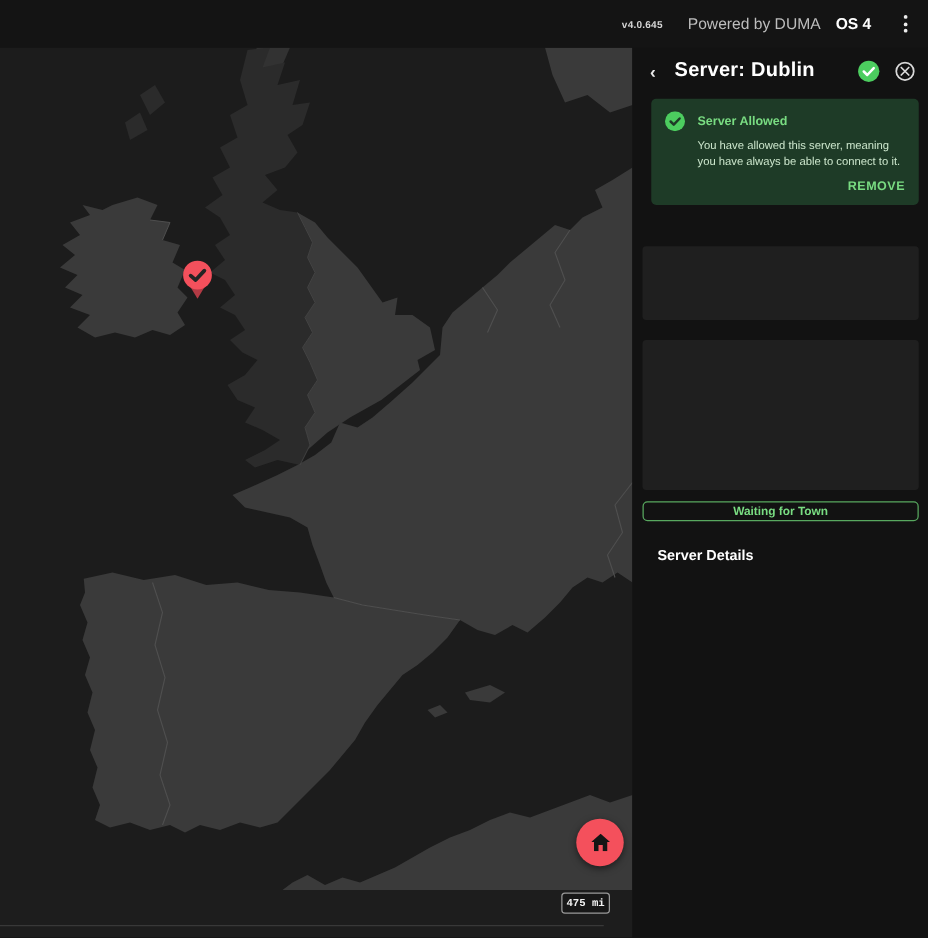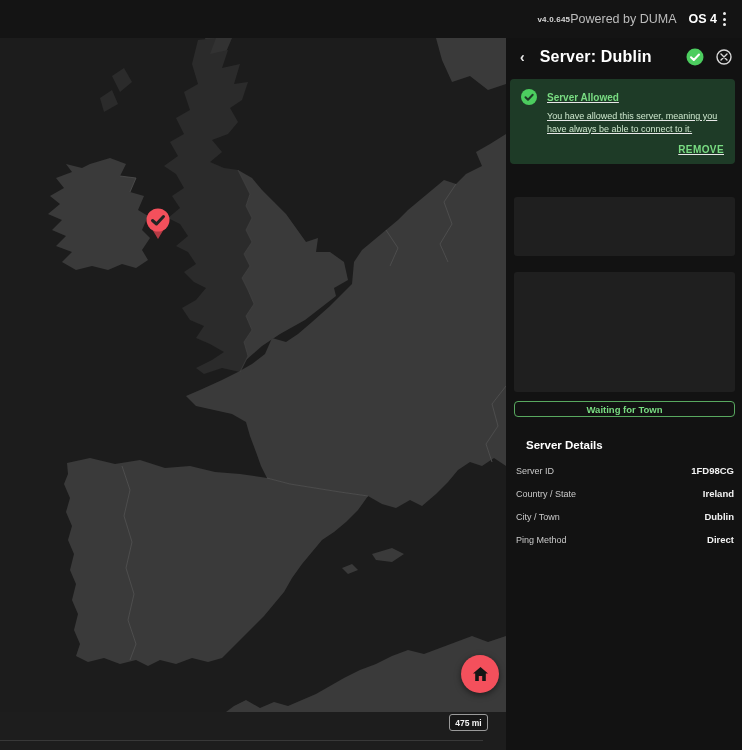--- a/index.html
+++ b/index.html
@@ -17,50 +17,50 @@
     --border-line:#4f4f4f;
     --footer-bg:#1d1d1d;
   }
   *{margin:0;padding:0;box-sizing:border-box;}
   html,body{width:742px;height:750px;overflow:hidden;background:var(--panel-bg);
     font-family:"Liberation Sans","DejaVu Sans",sans-serif;color:#e8e8e8;}
   .stage{position:relative;width:742px;height:750px;}
 
   
   .topbar{position:absolute;left:0;top:0;width:742px;height:38px;background:var(--topbar-bg);
-    display:flex;align-items:center;justify-content:flex-end;padding-right:10px;z-index:5;}
+    display:flex;align-items:center;justify-content:flex-end;gap:20px;padding-right:10px;z-index:5;}
   .version{font-size:8px;font-weight:bold;color:#d6d6d6;letter-spacing:.2px;}
   .powered{font-size:12.5px;color:#bdbdbd;}
   .powered b{color:#ffffff;font-weight:bold;padding-left:12px;}
   .kebab{display:flex;flex-direction:column;gap:2.5px;padding:4px 6px;cursor:pointer;}
   .kebab i{width:3px;height:3px;border-radius:50%;background:#ededed;display:block;}
 
   
   .map-area{position:absolute;left:0;top:38px;width:506px;height:674px;background:var(--sea);overflow:hidden;}
   .map-area svg.basemap{position:absolute;left:0;top:0;}
   .pin{position:absolute;left:144px;top:167px;width:28px;height:36px;cursor:pointer;}
   .fab{position:absolute;left:461px;top:617px;width:38px;height:38px;border-radius:50%;
     background:var(--accent-red);display:flex;align-items:center;justify-content:center;
     box-shadow:0 2px 6px rgba(0,0,0,.5);cursor:pointer;}
   .map-footer{position:absolute;left:0;top:712px;width:506px;height:38px;background:var(--footer-bg);}
   .scale-box{position:absolute;left:449px;top:2px;width:39px;height:17px;border:1px solid #9a9a9a;
     border-radius:3px;display:flex;align-items:center;justify-content:center;
-    font-size:8.5px;font-weight:bold;color:#f2f2f2;background:rgba(20,20,20,.6);}
+    font-size:8.5px;font-weight:bold;color:#f2f2f2;background:rgba(20,20,20,.6);font-family:Liberation Mono, monospace;}
   .footer-line{position:absolute;left:0;top:28px;width:483px;height:1px;background:#383838;}
 
   
   .panel{position:absolute;left:506px;top:38px;width:236px;height:712px;background:var(--panel-bg);}
   .panel-header{height:38px;display:flex;align-items:center;padding:0 10px 0 12px;}
   .back{font-size:14px;font-weight:bold;color:#e8e8e8;cursor:pointer;line-height:1;padding:2px 2px;}
   .panel-title{font-size:16px;font-weight:bold;color:#ffffff;margin-left:13px;letter-spacing:.2px;}
   .hdr-spacer{flex:1;}
   .hdr-icons{display:flex;align-items:center;gap:12px;}
   .hdr-icons svg{display:block;cursor:pointer;}
 
-  .alert{margin:3px 7px 0 4px;background:var(--alert-bg);border-radius:4px;padding:10px 11px 9px 11px;text-decoration:underline;}
+  .alert{margin:3px 7px 0 15px;background:var(--alert-bg);border-radius:4px;padding:10px 11px 9px 11px;}
   .alert-head{display:flex;align-items:center;gap:10px;}
   .alert-title{font-size:10px;font-weight:bold;color:var(--green-text);}
   .alert-body{margin:5px 0 0 26px;font-size:9px;line-height:1.4;color:var(--alert-body-text);max-width:196px;}
   .alert-action{text-align:right;margin-top:9px;font-size:10px;font-weight:bold;
     color:var(--green-text);letter-spacing:.4px;cursor:pointer;}
 
   .ph-box{margin:0 7px 0 8px;background:var(--surface);border-radius:3px;}
   .ph-box.one{margin-top:33px;height:59px;}
   .ph-box.two{margin-top:16px;height:120px;}
 
@@ -202,34 +202,16 @@
       <div class="alert-action">REMOVE</div>
     </div>
 
     <div class="ph-box one"></div>
     <div class="ph-box two"></div>
 
     <button class="ping-btn">Waiting for Town</button>
 
     <div class="details">
       <div class="details-heading">Server Details</div>
-      <div class="detail-rows">
-        <div class="detail-row">
-          <span class="detail-label">Server ID</span>
-          <span class="detail-value">1FD98CG</span>
-        </div>
-        <div class="detail-row">
-          <span class="detail-label">Country / State</span>
-          <span class="detail-value">Ireland</span>
-        </div>
-        <div class="detail-row">
-          <span class="detail-label">City / Town</span>
-          <span class="detail-value">Dublin</span>
-        </div>
-        <div class="detail-row">
-          <span class="detail-label">Ping Method</span>
-          <span class="detail-value">Direct</span>
-        </div>
-      </div>
     </div>
 
   </div>
 </div>
 
 </body></html>

